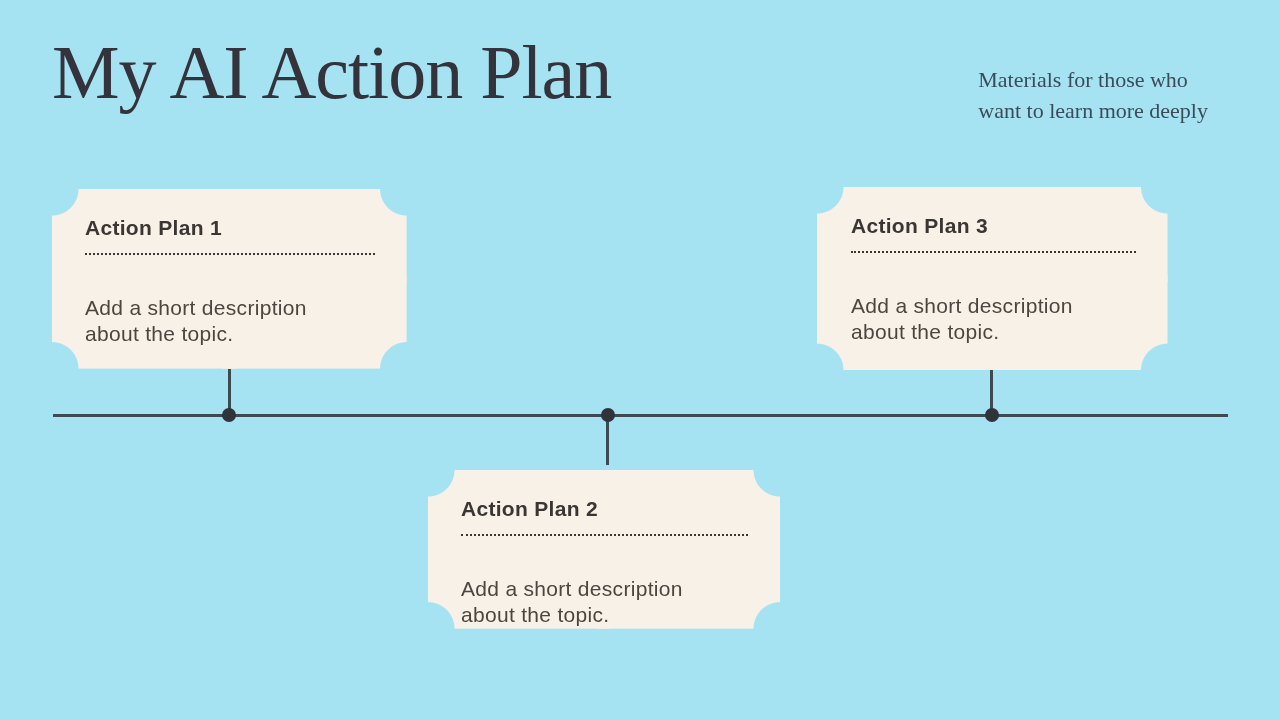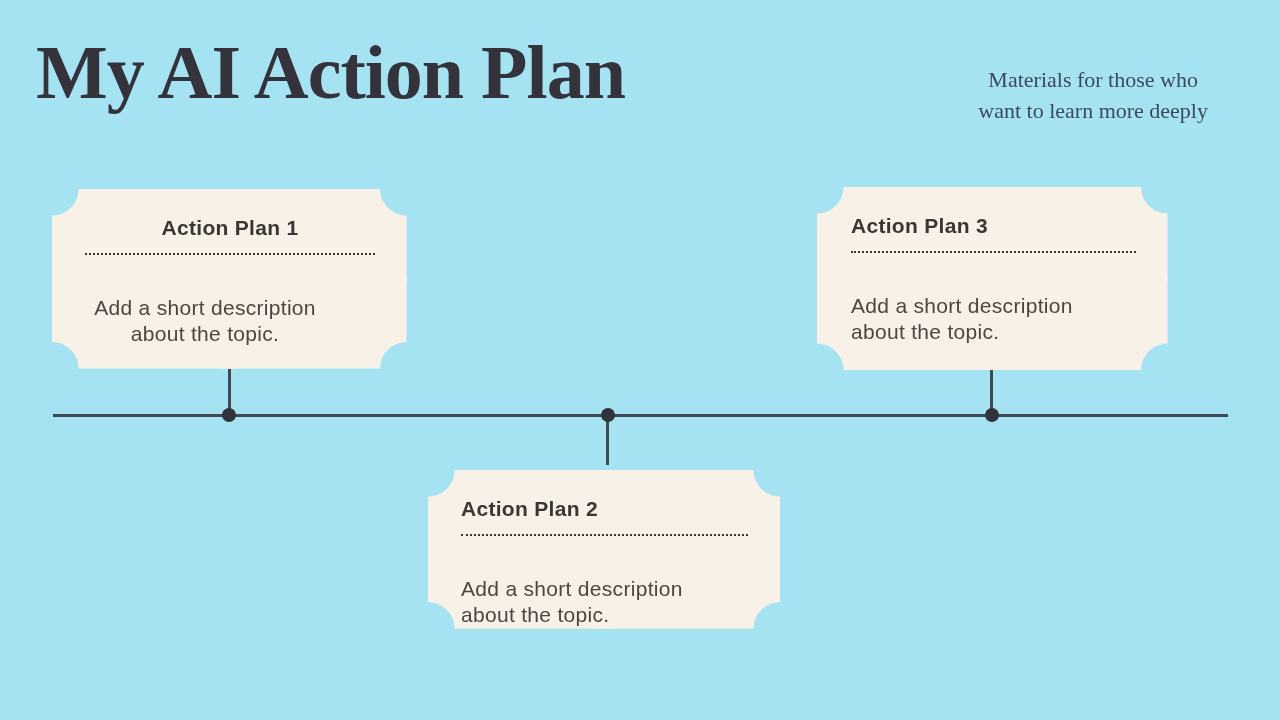--- a/index.html
+++ b/index.html
@@ -12,35 +12,35 @@
     width: 1280px;
     height: 720px;
     overflow: hidden;
     background: #A5E2F2;
     font-family: "Liberation Sans", sans-serif;
   }
 
   
   .title {
     position: absolute;
-    left: 36px;
+    left: 52px;
     top: 30px;
     margin: 0;
     font-family: "Liberation Serif", serif;
-    font-weight: 700;
+    font-weight: 400;
     font-size: 76px;
     line-height: 1.12;
     letter-spacing: -1px;
     color: #34333C;
   }
   .subtitle {
     position: absolute;
     right: 72px;
     top: 64px;
-    text-align: center;
+    text-align: left;
     font-family: "Liberation Serif", serif;
     font-size: 22px;
     line-height: 31px;
     color: #3C4B5A;
   }
 
   
   .timeline {
     position: absolute;
     left: 53px;
@@ -75,21 +75,21 @@
     box-sizing: border-box;
     --c: #F8F1E7;
     --r: 26px;
     background:
       radial-gradient(circle at 0 0,       rgba(0,0,0,0) var(--r), var(--c) calc(var(--r) + 1px)) left top    / 52% 52% no-repeat,
       radial-gradient(circle at 100% 0,    rgba(0,0,0,0) var(--r), var(--c) calc(var(--r) + 1px)) right top   / 52% 52% no-repeat,
       radial-gradient(circle at 0 100%,    rgba(0,0,0,0) var(--r), var(--c) calc(var(--r) + 1px)) left bottom / 52% 52% no-repeat,
       radial-gradient(circle at 100% 100%, rgba(0,0,0,0) var(--r), var(--c) calc(var(--r) + 1px)) right bottom/ 52% 52% no-repeat;
     padding: 27px 32px 0 33px;
   }
-  .card.pos1 { left: 52px;  top: 189px; width: 355px; height: 180px; text-align: center; }
+  .card.pos1 { left: 52px;  top: 189px; width: 355px; height: 180px; }
   .card.pos2 { left: 428px; top: 470px; width: 352px; height: 159px; }
   .card.pos3 { left: 817px; top: 187px; width: 351px; height: 183px; padding-left: 34px; }
 
   .card-heading {
     margin: 0 0 13px 0;
     font-size: 21px;
     font-weight: 700;
     letter-spacing: 0.3px;
     color: #3A3633;
   }

